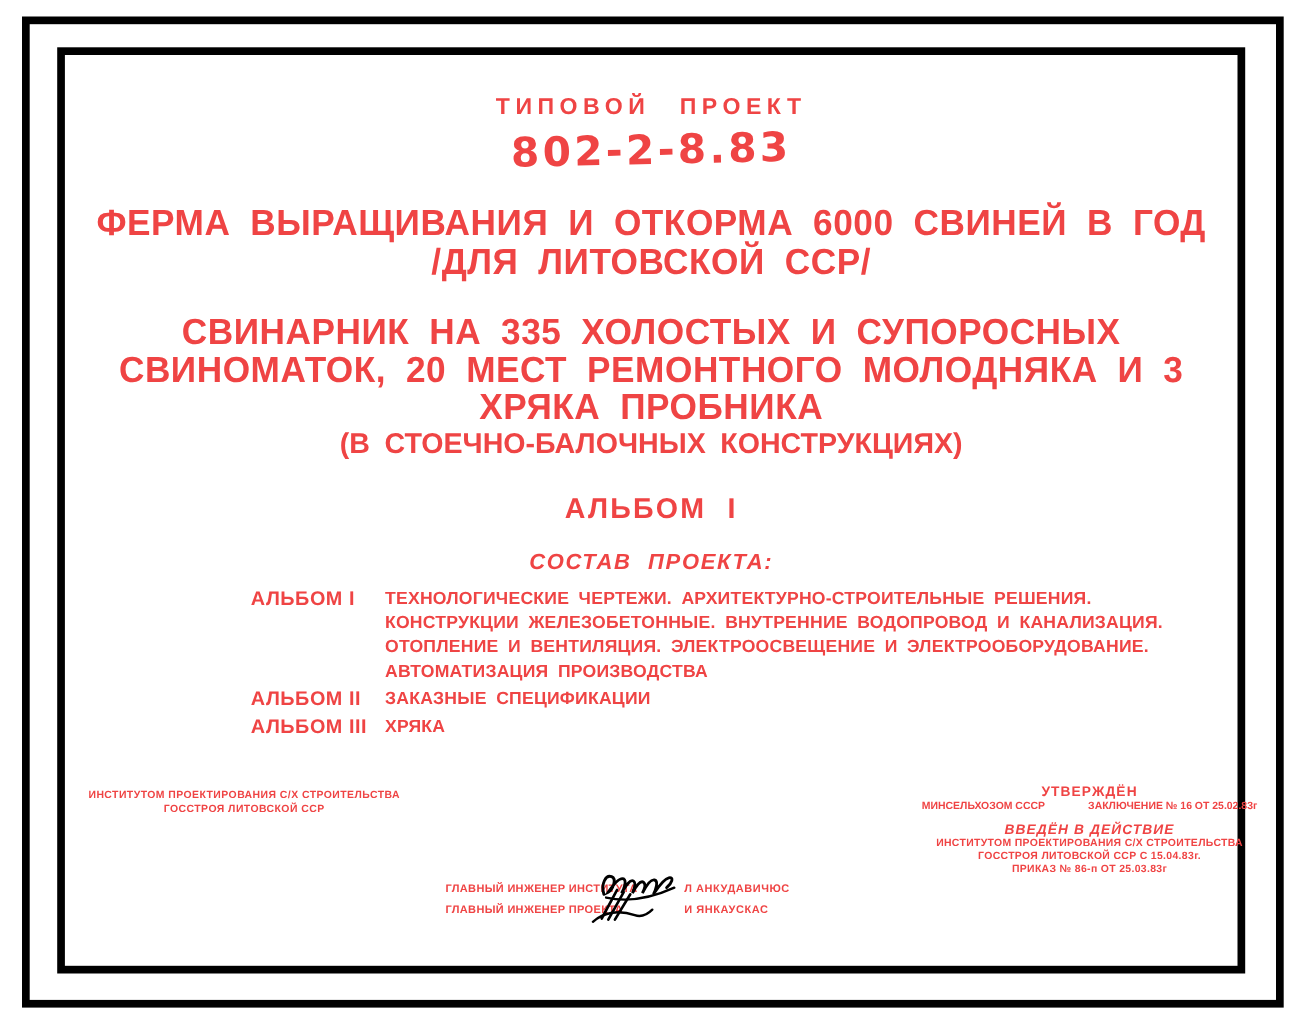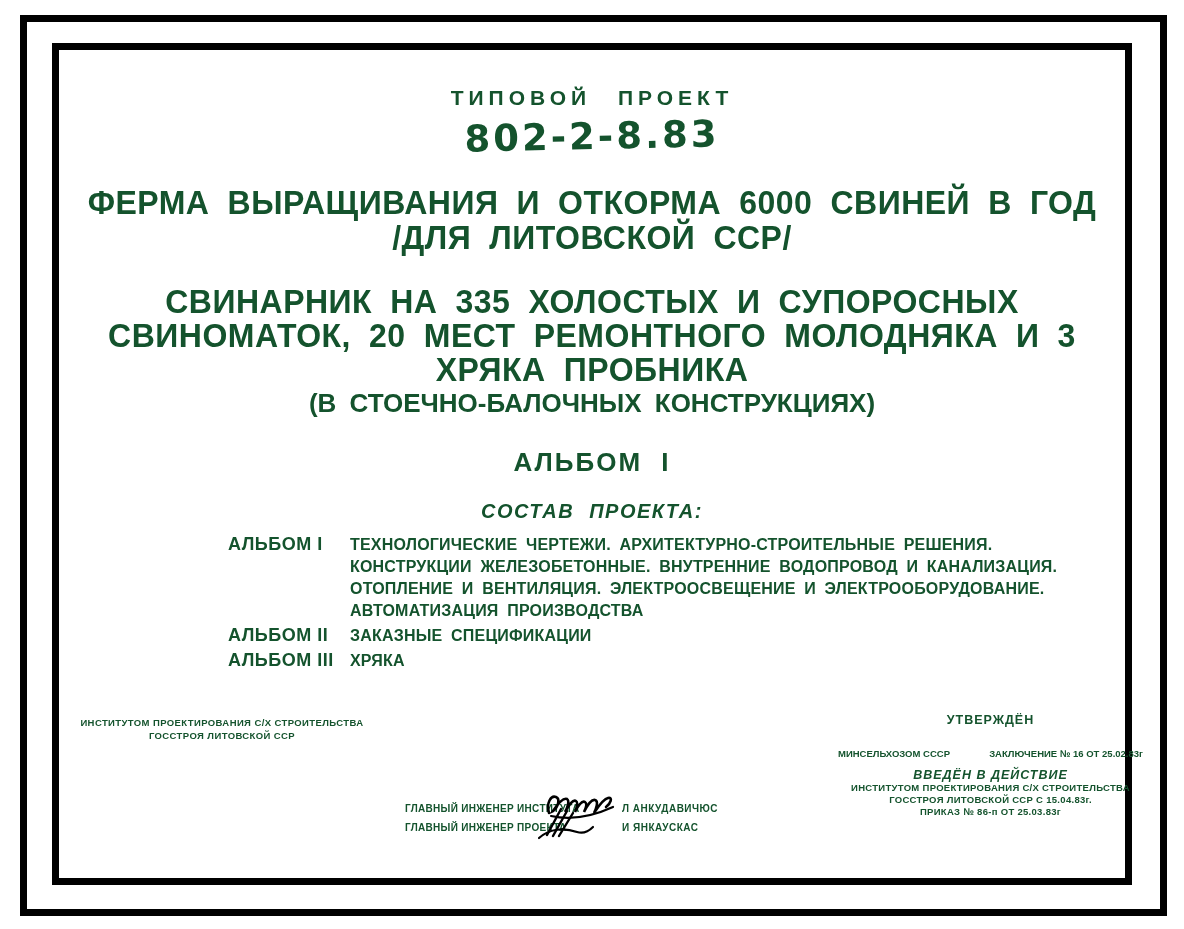--- a/index.html
+++ b/index.html
@@ -1,18 +1,18 @@
 <!DOCTYPE html>
 <html><head>
 <meta charset="utf-8">
 <style>
   html,body{margin:0;padding:0;background:#e8e8e8;}
   .page{
     position:relative;width:1184px;height:929px;background:#ffffff;
-    font-family:"Liberation Sans",sans-serif;color:#14532d;overflow:hidden;
+    font-family:"Liberation Sans",sans-serif;color:#ef4444;overflow:hidden;
   }
   .outer-frame{
     position:absolute;left:20px;top:15px;width:1147px;height:901px;
     border:7px solid #000;box-sizing:border-box;
   }
   .inner-frame{
     position:absolute;left:52px;top:43px;width:1080px;height:842px;
     border:7px solid #000;box-sizing:border-box;
   }
   .abs{position:absolute;}
@@ -39,21 +39,21 @@
     flex:0 0 122px;font-size:18px;font-weight:bold;letter-spacing:0.5px;white-space:nowrap;
   }
   .comp-text{flex:1;font-weight:bold;line-height:22px;word-spacing:4px;letter-spacing:0.2px;}
   .comp-text div{white-space:nowrap;}
   .developed{left:62px;top:716px;width:320px;text-align:center;}
   .developed .head{font-size:12px;font-weight:bold;letter-spacing:1px;margin-bottom:6px;}
   .developed .ln{font-size:9.5px;font-weight:bold;letter-spacing:0.4px;line-height:13px;}
   .approved{left:838px;top:713px;width:305px;text-align:center;}
   .approved .head{font-size:12.5px;font-weight:bold;letter-spacing:1px;}
   .approved .row1{
-    display:flex;justify-content:space-between;margin-top:21px;
+    display:flex;justify-content:space-between;margin-top:0;
     font-size:9.5px;font-weight:bold;white-space:nowrap;
   }
   .approved .head2{font-size:12.5px;font-weight:bold;letter-spacing:1px;margin-top:9px;font-style:italic;}
   .approved .ln{font-size:9.5px;font-weight:bold;letter-spacing:0.3px;line-height:12px;}
   .approved .ln:first-of-type{margin-top:7px;}
   .sign-block{left:405px;top:799px;width:300px;}
   .sign-row{display:flex;align-items:center;height:19px;white-space:nowrap;}
   .sign-role{font-size:10px;font-weight:bold;letter-spacing:0.3px;width:155px;}
   .sign-name{font-size:10px;font-weight:bold;letter-spacing:0.5px;margin-left:62px;}
   .sig-svg{position:absolute;pointer-events:none;}

